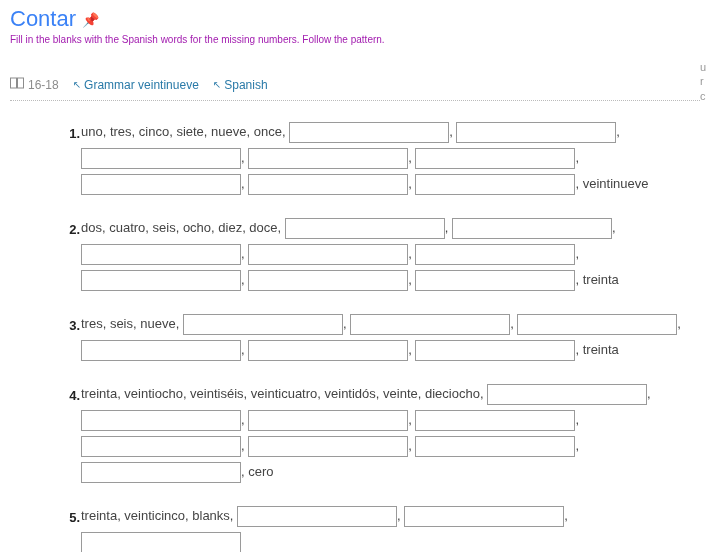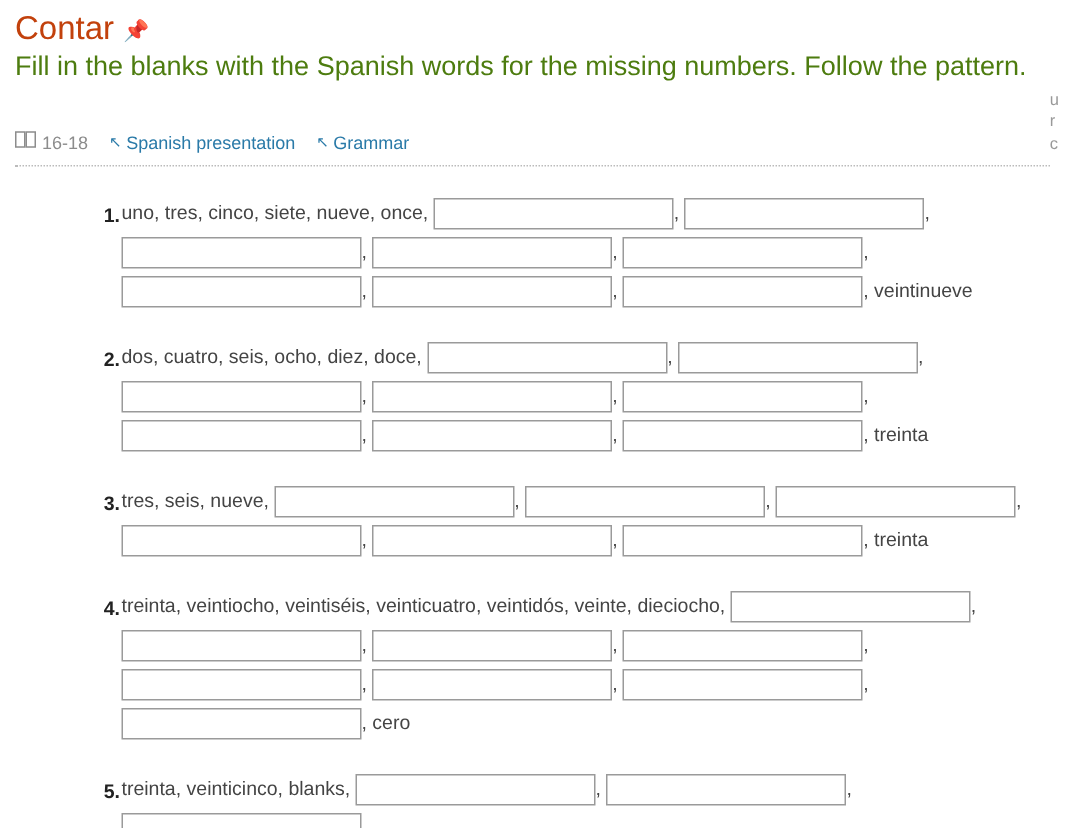--- a/index.html
+++ b/index.html
@@ -13,26 +13,26 @@
   }
   .page {
     padding: 6px 10px 10px 10px;
     position: relative;
   }
   .title-row { display: flex; align-items: center; gap: 6px; }
   h1 {
     font-size: 22px;
     font-weight: 400;
     margin: 0 0 2px 0;
-    color: #c2410c;
+    color: #3b82f6;
   }
   .pin-icon { color: #aaa; font-size: 14px; }
   .subtitle {
-    color: #4d7c0f;
-    font-size: 18px;
+    color: #a21caf;
+    font-size: 10px;
     margin-bottom: 18px;
   }
   .refs {
     display: flex;
     align-items: center;
     gap: 14px;
     font-size: 12px;
     margin: 32px 0 8px 0;
     color: #8c8c8c;
   }
@@ -117,25 +117,25 @@
       <span>
         <svg width="14" height="12" viewBox="0 0 14 12">
             <rect x="0.5" y="1" width="6" height="10" fill="none" stroke="#8c8c8c"></rect>
             <rect x="7.5" y="1" width="6" height="10" fill="none" stroke="#8c8c8c"></rect>
           </svg>
       </span>
       <span>16-18</span>
     </span>
     <a class="ref-link">
       <span class="arrow">↖</span>
-      <span>Spanish presentation</span>
+      <span>Grammar veintinueve</span>
     </a>
     <a class="ref-link">
       <span class="arrow">↖</span>
-      <span>Grammar</span>
+      <span>Spanish</span>
     </a>
   </div>
 
   <hr class="dotted-sep">
 
   <div class="questions" id="questions">
       <div class="q">
         <div class="q-num">1.</div>
         <div class="q-body"><span class="words"><span>uno, tres, cinco, siete, nueve, once, </span><input type="text" class="blank" style=""><span>, </span><input type="text" class="blank" style=""><span>, </span><input type="text" class="blank" style=""><span>, </span><input type="text" class="blank" style=""><span>, </span><input type="text" class="blank" style=""><span>, </span><input type="text" class="blank" style=""><span>, </span><input type="text" class="blank" style=""><span>, </span><input type="text" class="blank" style=""><span>, veintinueve</span></span></div>
       </div>

